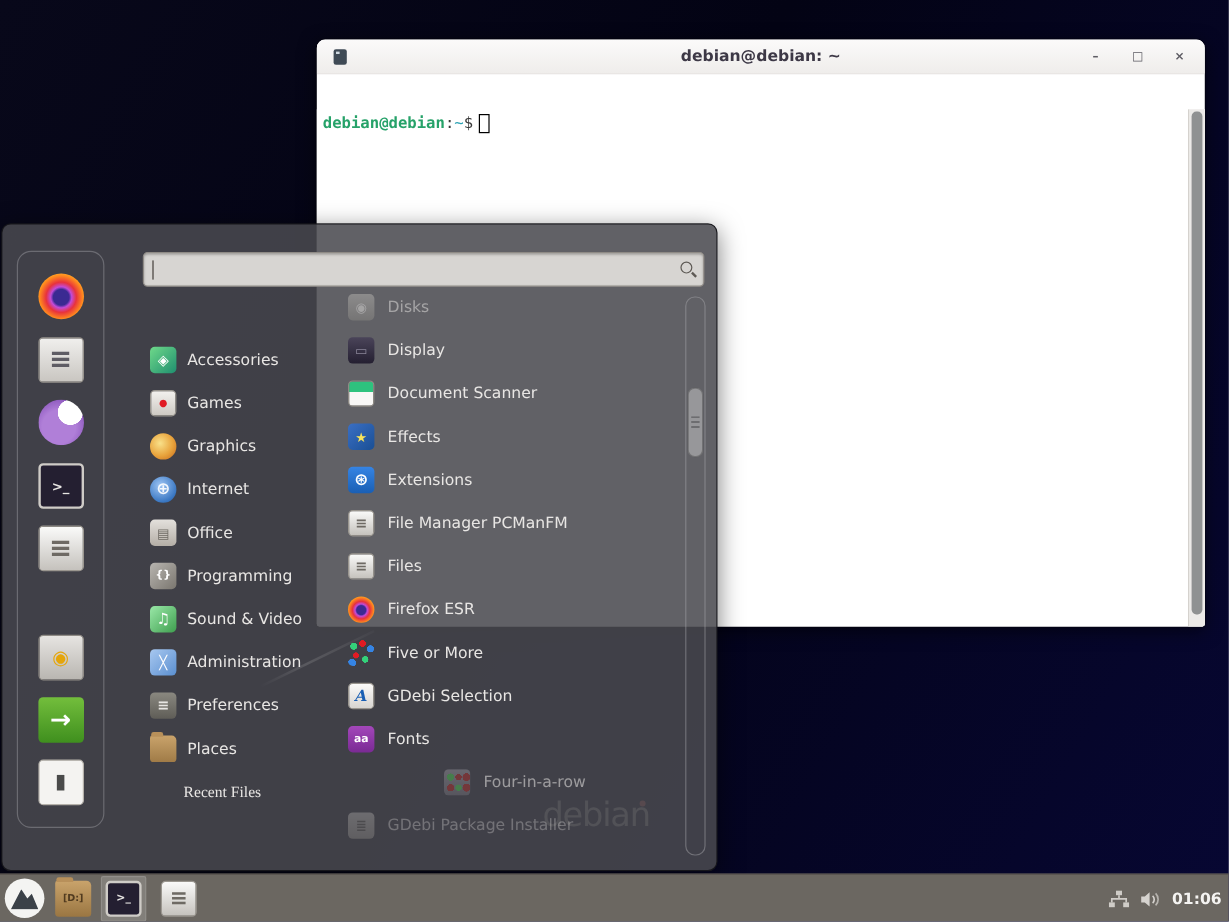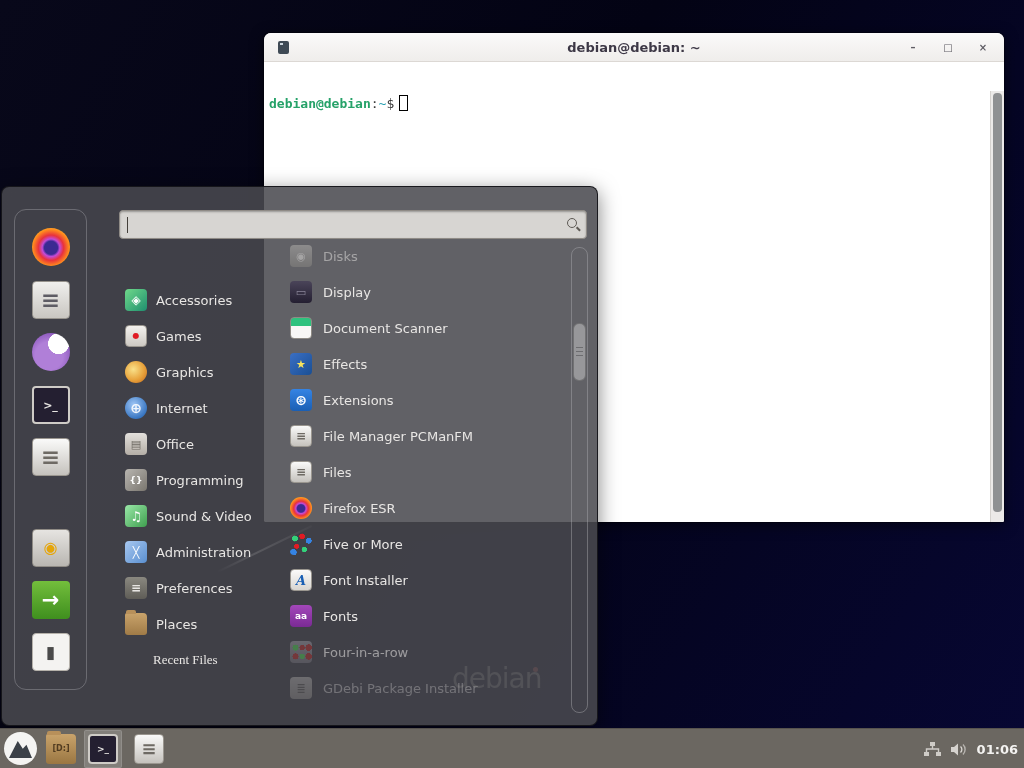--- a/index.html
+++ b/index.html
@@ -299,29 +299,29 @@
         <span class="label">Firefox ESR</span>
       </div>
       <div class="app-row" style="opacity: 1;">
         <span class="icon square" style="height: 22px; width: 22px; background: radial-gradient(circle at 22% 25%, rgb(51, 209, 122) 0px, rgb(51, 209, 122) 12%, rgba(0, 0, 0, 0) 13%), radial-gradient(circle at 55% 15%, rgb(224, 27, 36) 0px, rgb(224, 27, 36) 12%, rgba(0, 0, 0, 0) 13%), radial-gradient(circle at 85% 35%, rgb(53, 132, 228) 0px, rgb(53, 132, 228) 12%, rgba(0, 0, 0, 0) 13%), radial-gradient(circle at 30% 60%, rgb(224, 27, 36) 0px, rgb(224, 27, 36) 12%, rgba(0, 0, 0, 0) 13%), radial-gradient(circle at 65% 75%, rgb(51, 209, 122) 0px, rgb(51, 209, 122) 12%, rgba(0, 0, 0, 0) 13%), radial-gradient(circle at 15% 88%, rgb(53, 132, 228) 0px, rgb(53, 132, 228) 12%, rgba(0, 0, 0, 0) 13%);"></span>
         <span class="label">Five or More</span>
       </div>
       <div class="app-row" style="opacity: 1;">
         <span class="icon square" style="height: 22px; width: 22px; background: linear-gradient(rgb(251, 250, 249), rgb(216, 213, 209)); border: 1px solid rgb(154, 150, 143);">
           <span class="glyph serif" style="color: rgb(26, 95, 180); font-size: 13px;">A</span>
         </span>
-        <span class="label">Font Installer</span>
+        <span class="label">GDebi Selection</span>
       </div>
       <div class="app-row" style="opacity: 1;">
         <span class="icon square" style="height: 22px; width: 22px; background: linear-gradient(rgb(163, 71, 186), rgb(122, 42, 148));">
           <span class="glyph" style="color: rgb(255, 255, 255); font-size: 9px;">aa</span>
         </span>
         <span class="label">Fonts</span>
       </div>
-      <div class="app-row" style="opacity: 0.55;">
+      <div class="app-row" style="opacity: 0.55; justify-content: center;">
         <span class="icon square" style="height: 22px; width: 22px; background: radial-gradient(circle at 25% 30%, rgb(76, 175, 80) 0px, rgb(76, 175, 80) 13%, rgba(0, 0, 0, 0) 14%), radial-gradient(circle at 55% 30%, rgb(160, 48, 48) 0px, rgb(160, 48, 48) 13%, rgba(0, 0, 0, 0) 14%), radial-gradient(circle at 85% 30%, rgb(160, 48, 48) 0px, rgb(160, 48, 48) 13%, rgba(0, 0, 0, 0) 14%), radial-gradient(circle at 25% 70%, rgb(160, 48, 48) 0px, rgb(160, 48, 48) 13%, rgba(0, 0, 0, 0) 14%), radial-gradient(circle at 55% 70%, rgb(76, 175, 80) 0px, rgb(76, 175, 80) 13%, rgba(0, 0, 0, 0) 14%), radial-gradient(circle at 85% 70%, rgb(160, 48, 48) 0px, rgb(160, 48, 48) 13%, rgba(0, 0, 0, 0) 14%), linear-gradient(rgb(138, 136, 144), rgb(106, 104, 112));"></span>
         <span class="label">Four-in-a-row</span>
       </div>
       <div class="app-row" style="opacity: 0.3;">
         <span class="icon square" style="height: 22px; width: 22px; background: linear-gradient(rgb(213, 210, 205), rgb(168, 164, 157));">
           <span class="glyph" style="color: rgb(106, 102, 95); font-size: 11px;">≣</span>
         </span>
         <span class="label">GDebi Package Installer</span>
       </div>
     </div>

